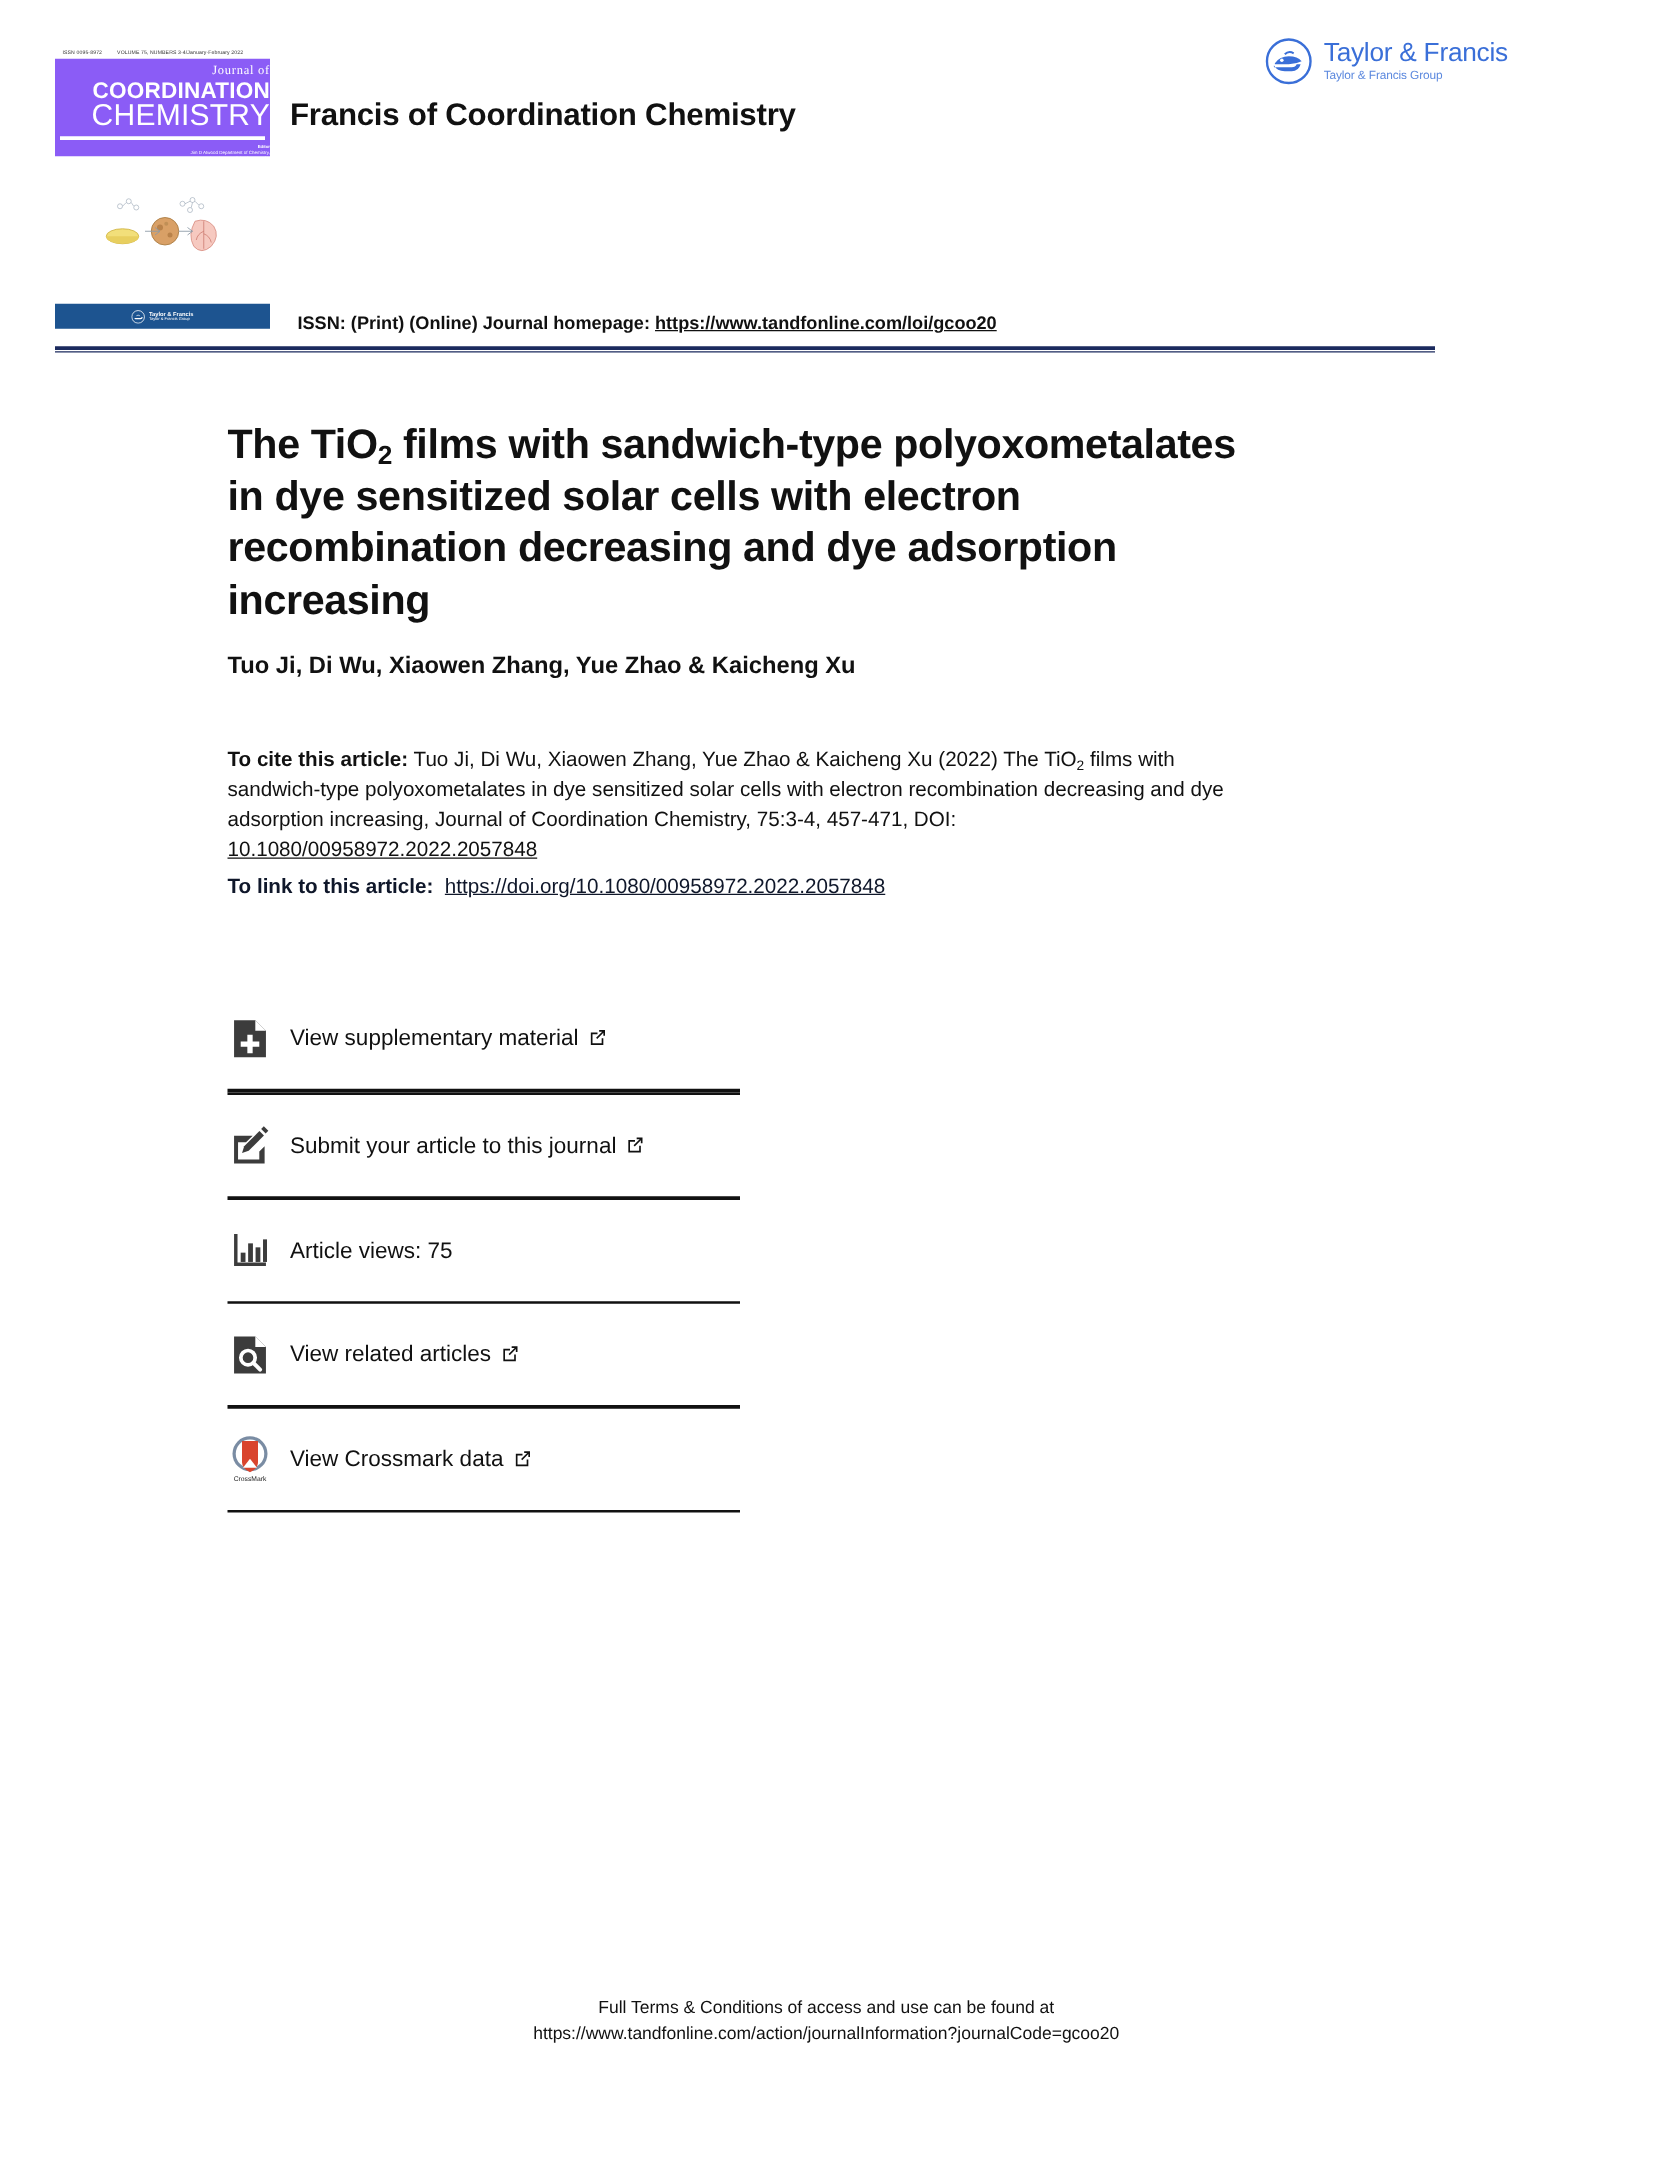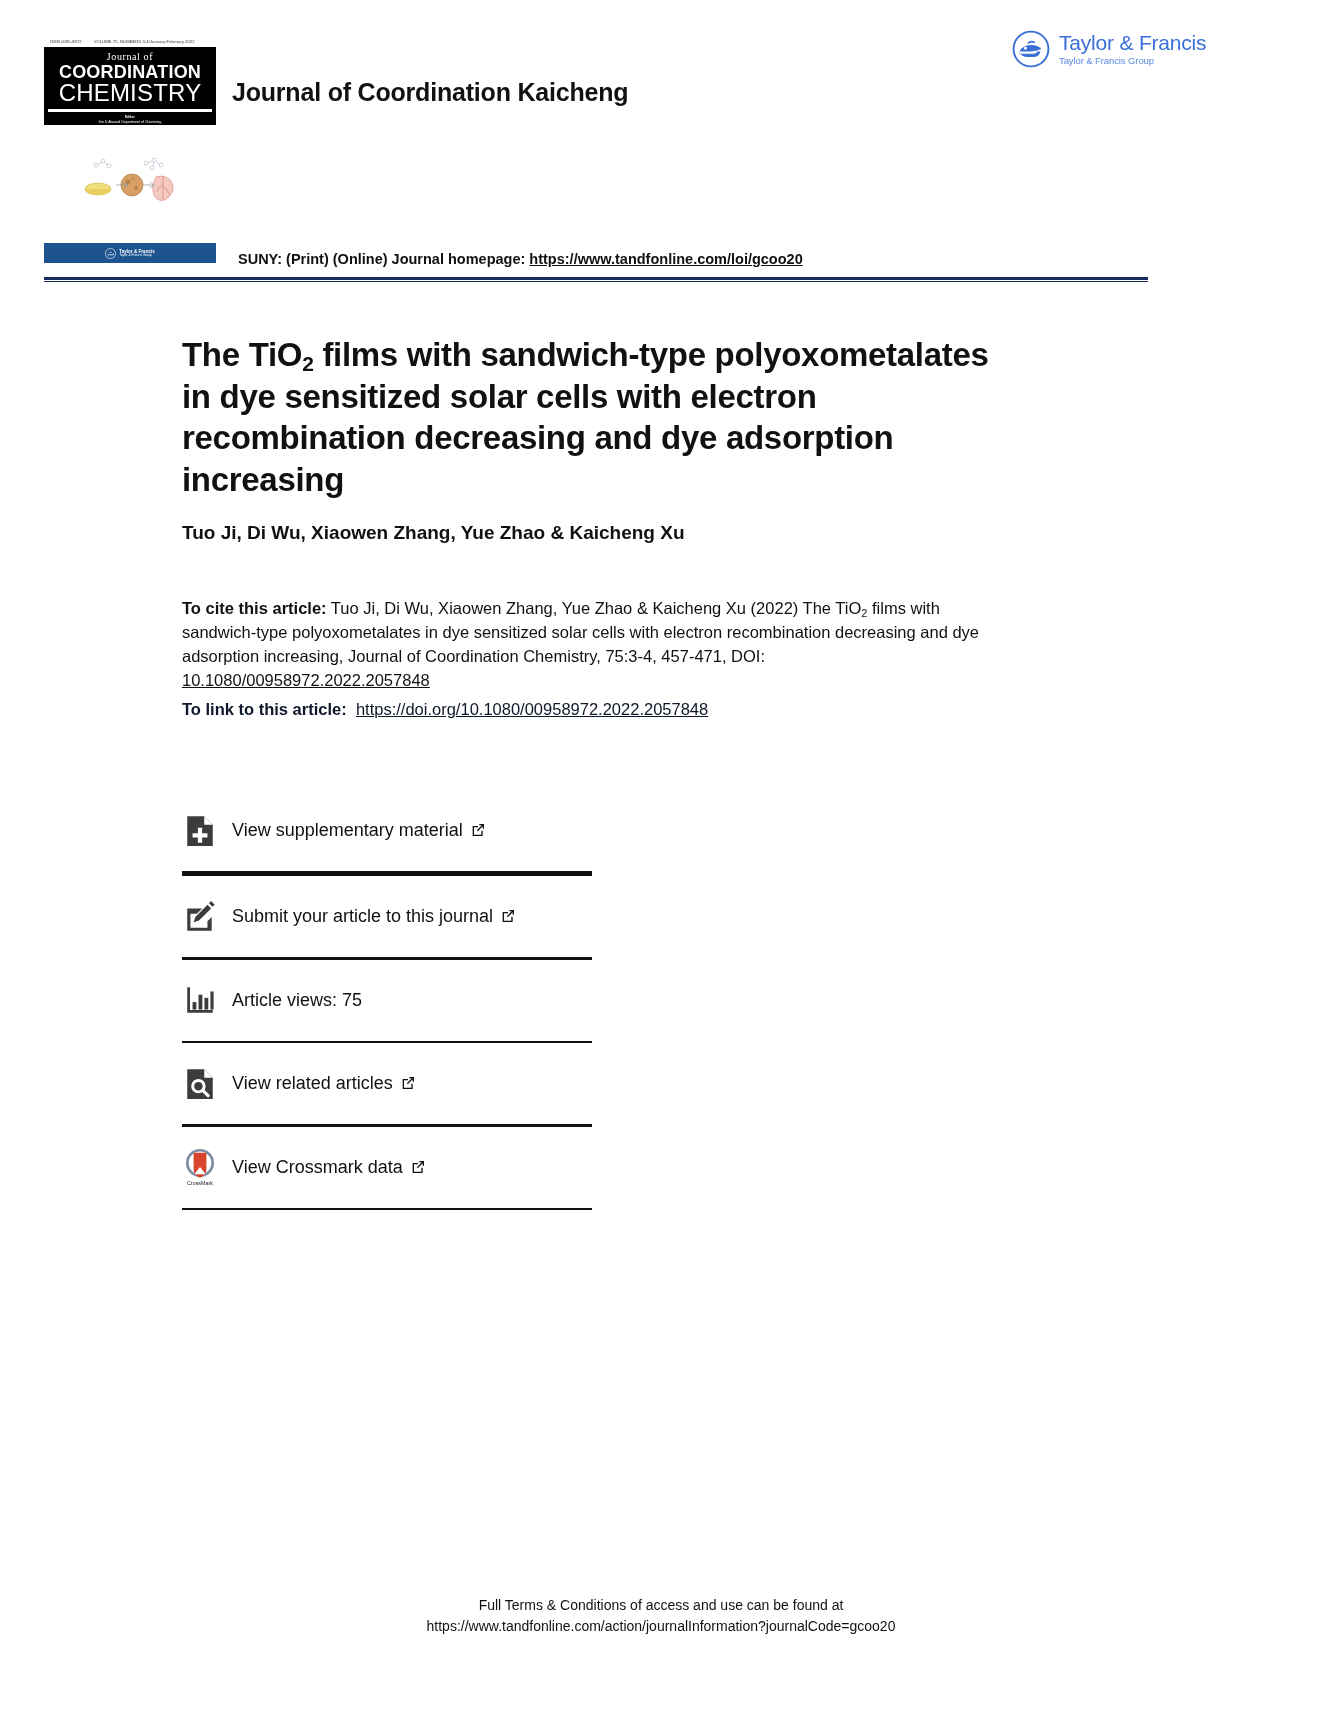--- a/index.html
+++ b/index.html
@@ -37,23 +37,23 @@
     color: #333;
     letter-spacing: .1px;
     white-space: nowrap;
     display: flex; align-items: center; gap: 12px;
     padding-left: 6px;
     font-family: "Liberation Sans", sans-serif;
   }
   .cover-box {
     position: absolute; left: 0; top: 11px;
     width: 172px; height: 78px;
-    background: #000000;
+    background: #8b5cf6;
     color: #ffffff;
-    text-align: center;
+    text-align: right;
   }
   .cover-journalof {
     font-family: "Liberation Serif", serif;
     font-size: 10px;
     letter-spacing: .6px;
     padding-top: 5px;
     line-height: 1;
   }
   .cover-main1 {
     font-size: 18px; font-weight: bold;
@@ -276,38 +276,38 @@
           <path d="M5 14 h11 q2 0 2 -2 h2 q0 4 -4 4 h-9 z" fill="#ffffff"></path>
           <path d="M9 10 q3 -2 6 0" stroke="#ffffff" stroke-width="1.2" fill="none"></path>
         </svg>
         <div class="tf-strip-txt">
           <div class="tf-strip-t1">Taylor &amp; Francis</div>
           <div class="tf-strip-t2">Taylor &amp; Francis Group</div>
         </div>
       </div>
     </div>
 
-    <div class="journal-title">Journal of Coordination Kaicheng</div>
+    <div class="journal-title">Francis of Coordination Chemistry</div>
 
     <div class="tf-logo">
       <svg width="38" height="38" viewBox="0 0 48 48">
         <circle cx="24" cy="24" r="22" fill="#ffffff" stroke="#3a6fd8" stroke-width="2.4"></circle>
         <path d="M9 28 q3 6 11 6 h7 q7 0 9 -7 h-4 q-1 3 -5 3 h-18 z" fill="#3a6fd8"></path>
         <path d="M10 26 q5 -7 14 -7 q9 0 13 5 q-6 3 -13 3 h-14 z" fill="#3a6fd8"></path>
         <path d="M20 17 q4 -4 9 -1" stroke="#3a6fd8" stroke-width="2" fill="none"></path>
         <circle cx="17" cy="23" r="1.8" fill="#ffffff"></circle>
       </svg>
       <div class="tf-logo-txt">
         <div class="tf-logo-name">Taylor &amp; Francis</div>
         <div class="tf-logo-sub">Taylor &amp; Francis Group</div>
       </div>
     </div>
 
     <div class="issn-line">
-      <span>SUNY: (Print) (Online) Journal homepage:</span>
+      <span>ISSN: (Print) (Online) Journal homepage:</span>
       <span class="u">https://www.tandfonline.com/loi/gcoo20</span>
     </div>
 
     <div class="rule-top"></div>
     <div class="rule-top-thin"></div>
   </div>
 
   <div class="content">
 
     <h1 class="article-title"><span>The TiO</span><sub>2</sub><span> films with sandwich-type polyoxometalates in dye sensitized solar cells with electron recombination decreasing and dye adsorption increasing</span></h1>

